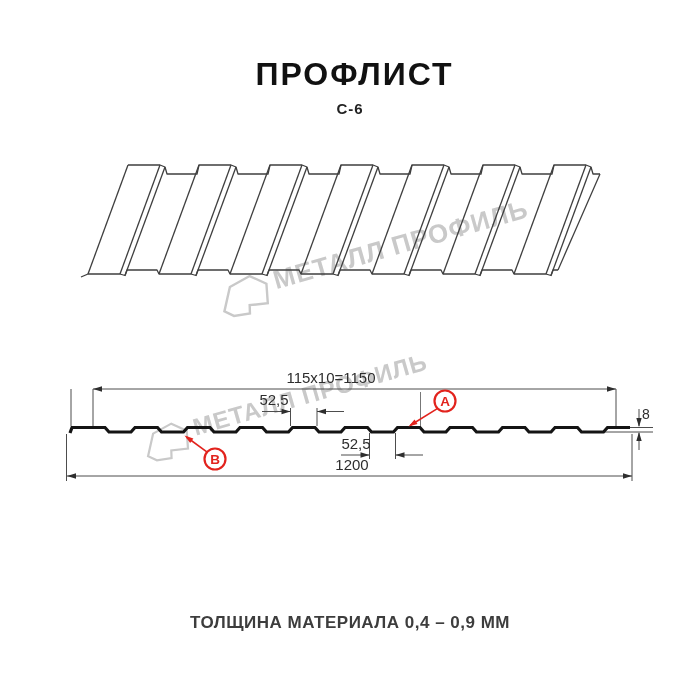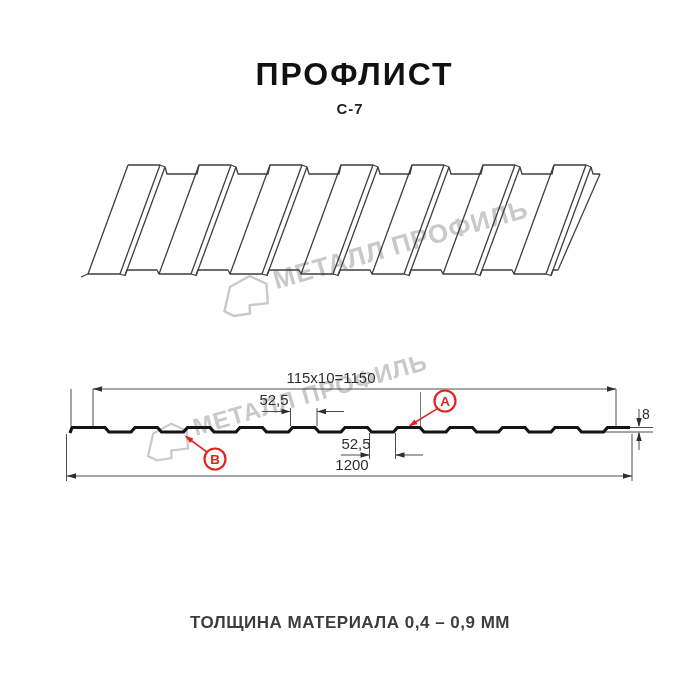--- a/index.html
+++ b/index.html
@@ -14,21 +14,21 @@
   svg{position:absolute;left:0;top:0;}
   .dim-text{font-size:15px;fill:#2e2e2e;}
   .dim-text-sm{font-size:14px;fill:#2e2e2e;}
   .wm-text{font-size:26px;font-weight:700;letter-spacing:1px;}
   .callout-letter{font-size:13.5px;font-weight:700;}
 </style>
 </head>
 <body>
 
 <div class="title">ПРОФЛИСТ</div>
-<div class="subtitle">С-7</div>
+<div class="subtitle">С-6</div>
 
 <svg id="scene" width="700" height="700" viewBox="0 0 700 700">
 
   <g>
     <g transform="translate(220,296) rotate(-16)">
       <path d="M0,16 L12,-6 L34,-11 L48,1 L44,20 L26,17 L24,25 L8,23 Z" fill="none" stroke="#c9c9c9" stroke-width="2.4"></path>
       <text class="wm-text" x="56" y="9" fill="#c9c9c9">МЕТАЛЛ ПРОФИЛЬ</text>
     </g>
   </g>
 

